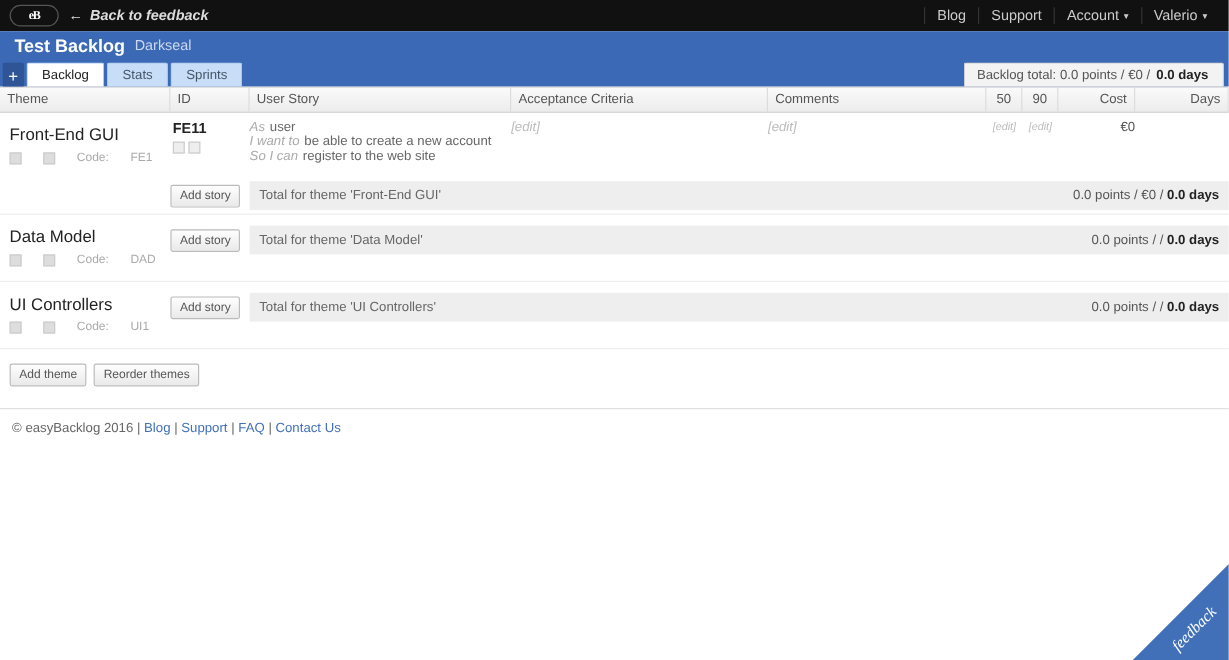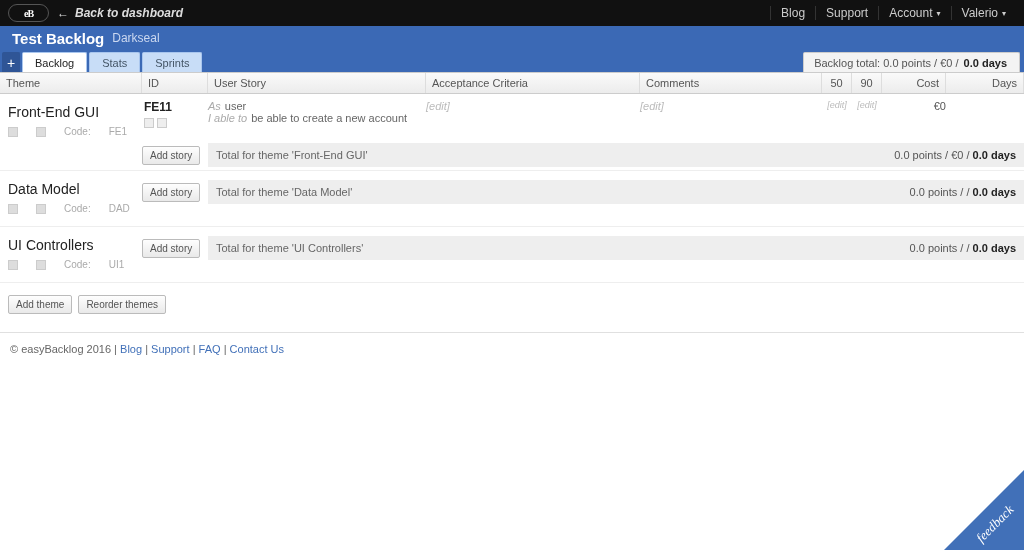--- a/index.html
+++ b/index.html
@@ -81,21 +81,21 @@
   .feedback{position:absolute;right:0;bottom:0;width:0;height:0;border-left:80px solid transparent;border-bottom:80px solid #4170b8}
   .feedback-text{position:absolute;right:6px;bottom:18px;transform:rotate(-45deg);color:#fff;font-style:italic;font-family:Georgia,serif;font-size:13px;cursor:pointer}
 </style>
 </head>
 <body>
 
 <div class="topbar">
   <div class="logo-circle">eB</div>
   <div class="back-link">
     <span class="arrow">←</span>
-    <span>Back to dashboard</span>
+    <span>Back to feedback</span>
   </div>
   <div class="spacer"></div>
   <div class="menu">
     <div>
         <span>Blog</span>
       </div>
     <div>
         <span>Support</span>
       </div>
     <div>
@@ -158,21 +158,22 @@
       <div class="story-line">
         <div class="id-sub">
           <div class="sid">FE11</div>
           <div class="mini">
               <span></span>
               <span></span>
             </div>
         </div>
         <div class="us">
           <div><i>As</i><span>user</span></div>
-          <div><i>I able to</i><span>be able to create a new account</span></div>
+          <div><i>I want to</i><span>be able to create a new account</span></div>
+          <div><i>So I can</i><span>register to the web site</span></div>
         </div>
         <div class="acc">[edit]</div>
         <div class="com">[edit]</div>
         <div class="n50">[edit]</div>
         <div class="n90">[edit]</div>
         <div class="cost">€0</div>
       </div>
       <div class="total-line">
         <div class="btnwrap">
             <button class="btn">Add story</button>

